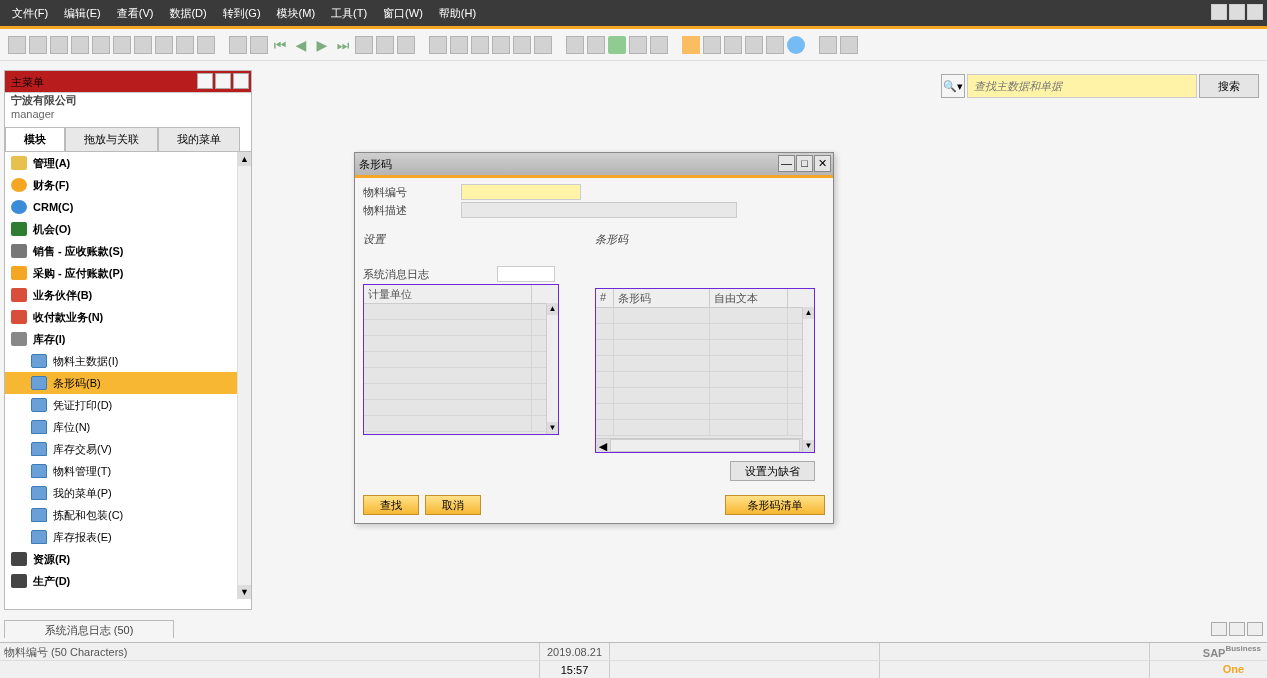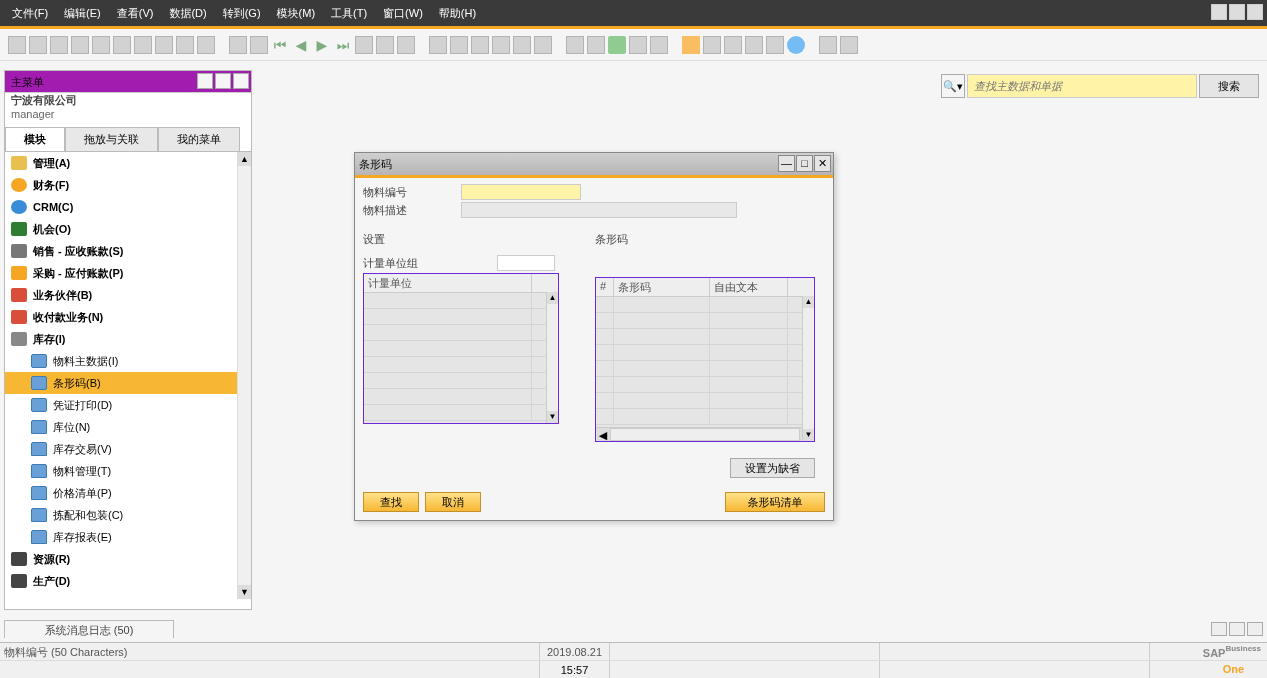--- a/index.html
+++ b/index.html
@@ -19,21 +19,21 @@
 .tb-icon { width: 18px; height: 18px; display: inline-block; opacity: 0.6; }
 .tb-sep { width: 8px; }
 .icon-doc { background: #bbb; border: 1px solid #888; }
 .icon-green { background: #4caf50; border-radius: 2px; }
 .icon-blue { background: #2196f3; border-radius: 50%; }
 .icon-arrow-green { color: #2e7d32; font-size: 14px; line-height: 18px; text-align: center; }
 .icon-orange { background: #ff9800; }
 
 
 .left-panel { position: absolute; top: 70px; left: 4px; width: 248px; height: 540px; background: #fff; border: 1px solid #bbb; }
-.lp-title { background: #a21caf; height: 22px; line-height: 22px; padding: 0 6px; border-bottom: 1px solid #ccc; position: relative; }
+.lp-title { background: #b91c1c; height: 22px; line-height: 22px; padding: 0 6px; border-bottom: 1px solid #ccc; position: relative; }
 .lp-title .wins { position: absolute; right: 2px; top: 2px; display: flex; gap: 2px; }
 .lp-title .wb { width: 16px; height: 16px; border: 1px solid #aaa; background: #f5f5f5; }
 .lp-info1 { padding: 0 6px; color: #444; font-weight: bold; }
 .lp-info2 { padding: 0 6px 2px; color: #666; }
 .lp-tabs { display: flex; margin-top: 4px; }
 .lp-tab { flex: 0 0 auto; padding: 4px 18px; border: 1px solid #bbb; background: #e8e8e8; position: relative; top: 1px; cursor: default; }
 .lp-tab.active { background: #fff; border-bottom: 1px solid #fff; font-weight: bold; }
 .lp-tree { border-top: 1px solid #bbb; height: 448px; overflow: hidden; position: relative; }
 .lp-scroll { position: absolute; right: 0; top: 0; bottom: 0; width: 14px; background: #f0f0f0; border-left: 1px solid #ddd; }
 .lp-scroll .up, .lp-scroll .down { height: 14px; background: #ddd; text-align: center; font-size: 9px; line-height: 14px; }
@@ -70,21 +70,21 @@
 .dlg-title .wb { width: 17px; height: 17px; border: 1px solid #888; background: #e5e5e5; text-align: center; line-height: 15px; }
 .dlg-accent { height: 3px; background: #f5a623; }
 .dlg-body { padding: 6px 8px 10px; }
 .dlg-row { display: flex; align-items: center; margin-bottom: 2px; gap: 4px; }
 .dlg-label { width: 94px; color: #444; }
 .dlg-input-y { width: 120px; height: 16px; background: #fff3a8; border: 1px solid #ccc; }
 .dlg-input-g { width: 276px; height: 16px; background: #e8e8e8; border: 1px solid #ccc; }
 .dlg-input-w { width: 58px; height: 16px; background: #fff; border: 1px solid #ccc; }
 .dlg-cols { display: flex; gap: 36px; margin-top: 14px; }
 .dlg-col { flex: 0 0 auto; }
-.dlg-section-title { font-weight: normal; color: #444; margin-bottom: 8px; }
+.dlg-section-title { font-weight: normal; color: #444; margin-bottom: 19px; font-style: italic; }
 .dlg-grid { border: 1px solid #6d28d9; background: #e5e5e5; margin-top: 2px; }
 .dlg-grid-header { display: flex; background: #eee; border-bottom: 1px solid #ccc; }
 .dlg-grid-header > div { padding: 2px 4px; border-right: 1px solid #ccc; color: #555; height: 18px; }
 .dlg-grid-body { height: 130px; background: #e5e5e5; position: relative; }
 .dlg-grid-body .row { height: 16px; border-bottom: 1px solid #d5d5d5; display: flex; }
 .dlg-grid-body .row > div { border-right: 1px solid #d5d5d5; }
 .dlg-vscroll { position: absolute; right: 0; top: 18px; bottom: 0; width: 12px; background: #eee; border-left: 1px solid #ccc; }
 .dlg-vscroll .arr { height: 12px; background: #ddd; font-size: 8px; text-align: center; line-height: 12px; }
 .dlg-vscroll .arr.bot { position: absolute; bottom: 0; width: 100%; }
 .dlg-hscroll { height: 14px; background: #eee; border-top: 1px solid #ccc; display: flex; }
@@ -253,21 +253,21 @@
         <div class="tree-item l2">
           <span class="ti-icon ic-folder"></span>
           <span>库存交易(V)</span>
         </div>
         <div class="tree-item l2">
           <span class="ti-icon ic-folder"></span>
           <span>物料管理(T)</span>
         </div>
         <div class="tree-item l2">
           <span class="ti-icon ic-folder"></span>
-          <span>价格清单(P)</span>
+          <span>我的菜单(P)</span>
         </div>
         <div class="tree-item l2">
           <span class="ti-icon ic-folder"></span>
           <span>拣配和包装(C)</span>
         </div>
         <div class="tree-item l2">
           <span class="ti-icon ic-folder"></span>
           <span>库存报表(E)</span>
         </div>
         <div class="tree-item l1">
@@ -302,21 +302,21 @@
       <input class="dlg-input-y" style="">
     </div>
     <div class="dlg-row">
       <div class="dlg-label">物料描述</div>
       <input class="dlg-input-g" readonly="" style="">
     </div>
     <div class="dlg-cols">
       <div class="dlg-col" style="width:196px">
         <div class="dlg-section-title">设置</div>
         <div class="dlg-row">
-          <div class="dlg-label" style="width:130px">计量单位组</div>
+          <div class="dlg-label" style="width:130px">系统消息日志</div>
           <input class="dlg-input-w" style="">
         </div>
         <div class="dlg-grid" style="position:relative">
           <div class="dlg-grid-header">
             <div style="width:168px">计量单位</div>
           </div>
           <div class="dlg-grid-body">
             <div class="row">
                 <div style="width:168px"></div>
               </div>
@@ -402,21 +402,21 @@
           <div class="dlg-vscroll">
             <div class="arr">▲</div>
             <div class="arr bot">▼</div>
           </div>
           <div class="dlg-hscroll">
             <div class="arr">◀</div>
             <div class="track"></div>
             <div class="arr">▶</div>
           </div>
         </div>
-        <div style="text-align:right; margin-top:16px">
+        <div style="text-align:right; margin-top:8px">
           <button class="gbtn">设置为缺省</button>
         </div>
       </div>
     </div>
   </div>
   <div class="dlg-footer">
     <div class="left">
       <button class="obtn">查找</button>
       <button class="obtn">取消</button>
     </div>

